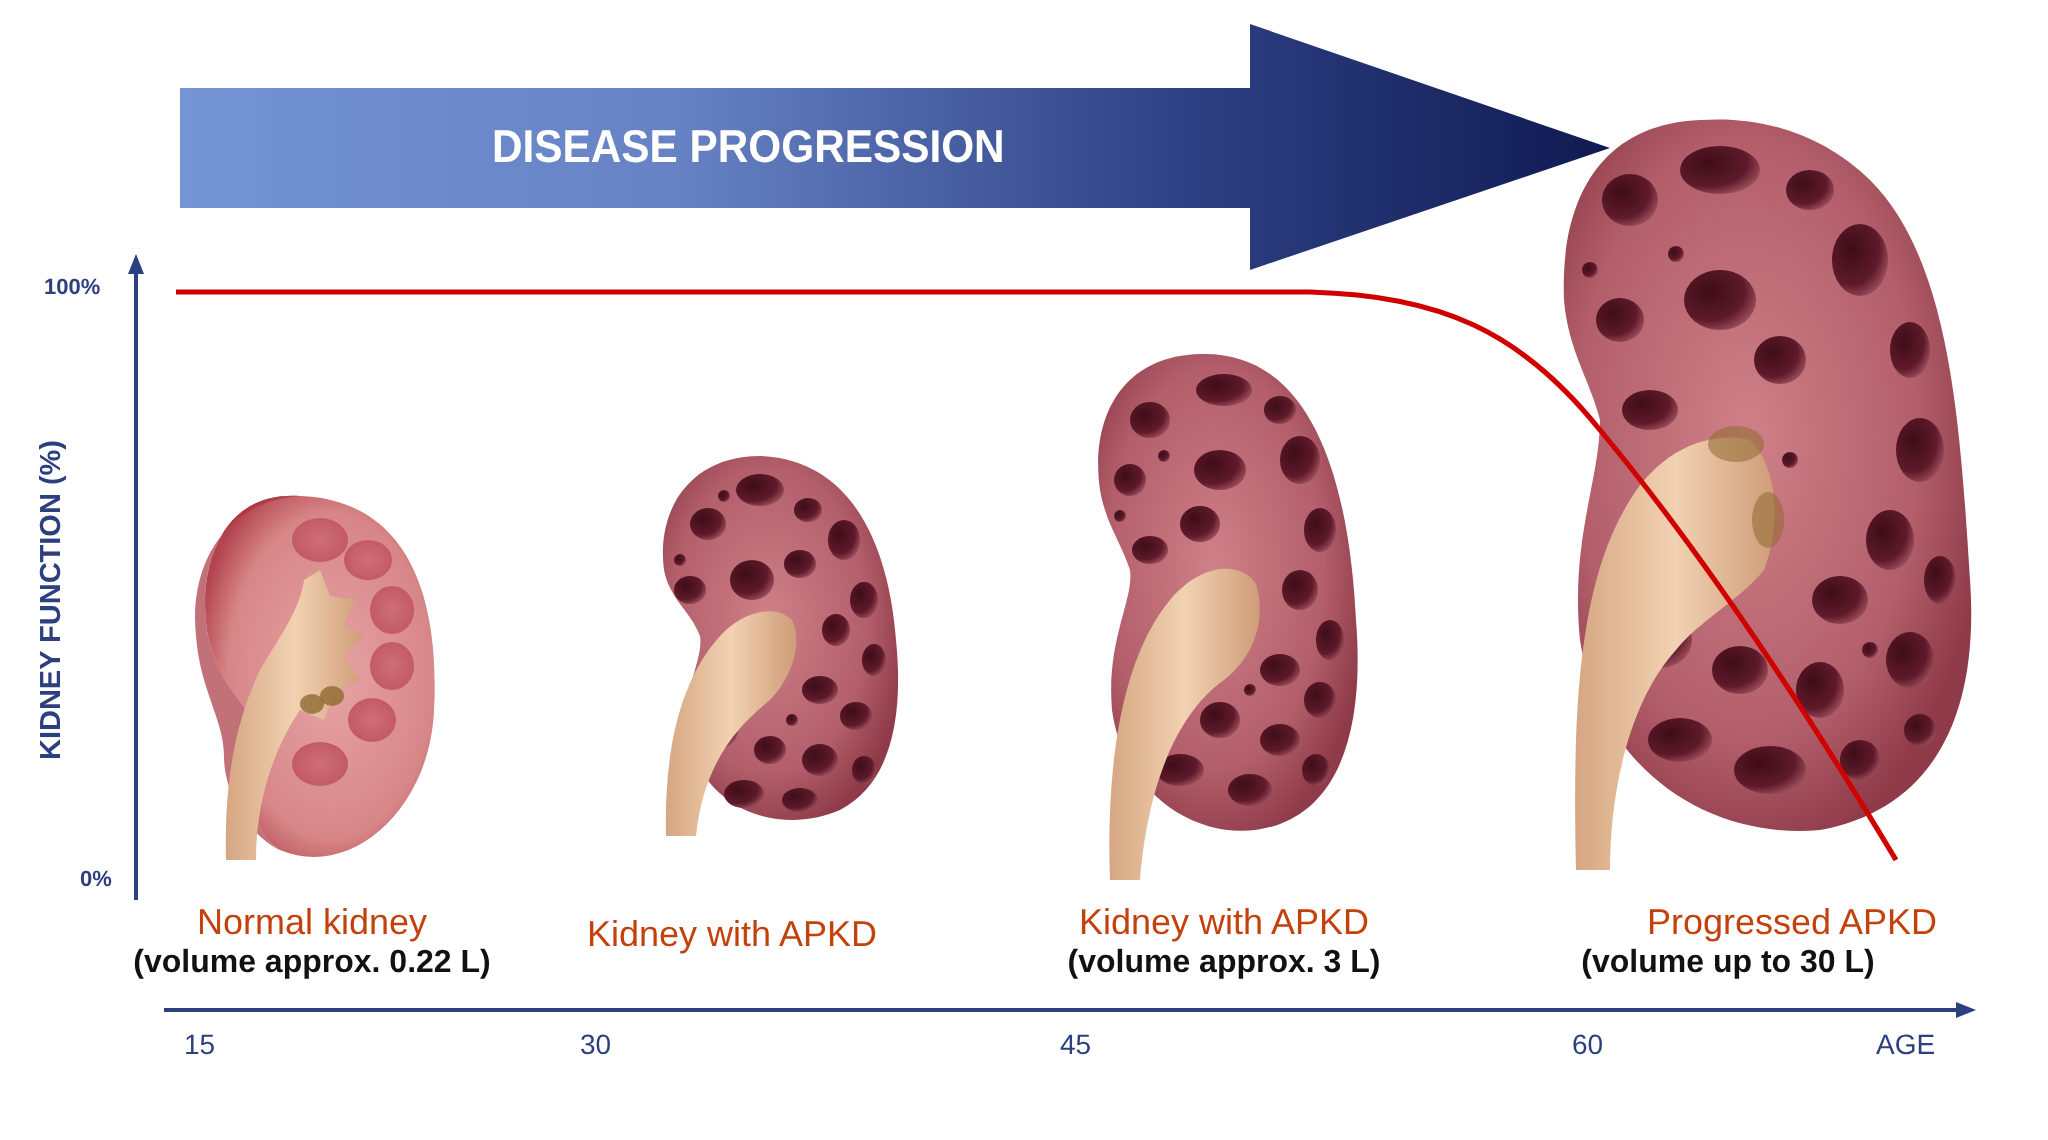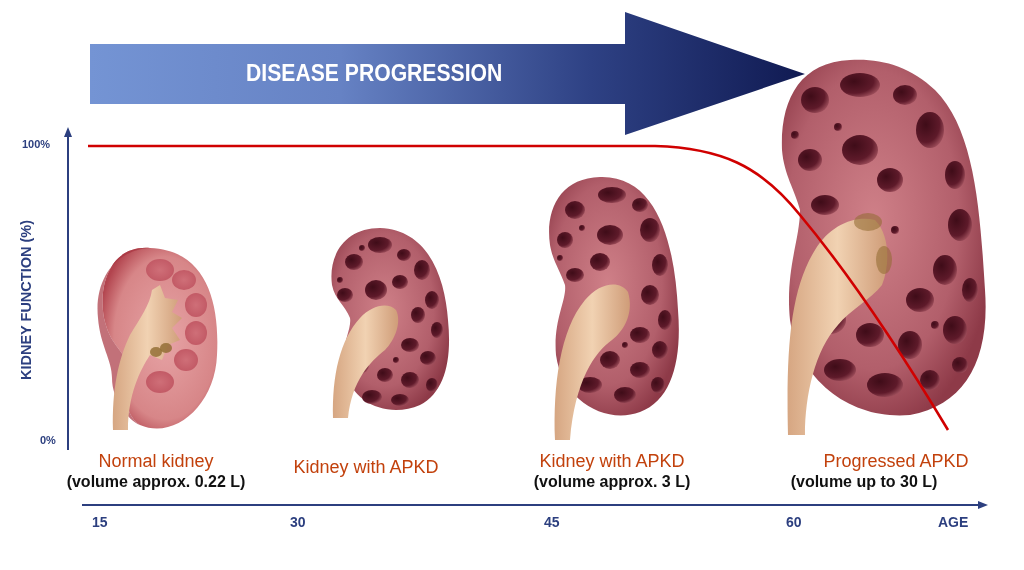--- a/index.html
+++ b/index.html
@@ -1,21 +1,21 @@
 <!DOCTYPE html>
 <html><head>
 <meta charset="utf-8">
 <style>
   html, body { margin:0; padding:0; background:#ffffff; }
   body { width:1024px; height:570px; position:relative; overflow:hidden; font-family:"Liberation Sans", sans-serif; }
   #art { position:absolute; left:0; top:0; width:1024px; height:570px; }
   .arrow-label { position:absolute; left:246px; top:60px; color:#ffffff; font-weight:bold; font-size:23px; letter-spacing:0px; transform:scaleX(0.92); transform-origin:left top; white-space:nowrap; }
   .ylab { position:absolute; font-weight:bold; font-size:11px; color:#2c3f7f; }
   .yaxis-title { position:absolute; left:26px; top:300px; font-weight:bold; font-size:14.5px; color:#2c3f7f; white-space:nowrap; transform:translate(-50%,-50%) rotate(-90deg); }
-  .xtick { position:absolute; top:514px; font-weight:bold; font-size:14px; color:#2c3f7f; }
+  .xtick { position:absolute; top:514px; font-weight:normal; font-size:14px; color:#2c3f7f; }
   .stage-title { position:absolute; font-weight:normal; font-size:18px; color:#c2410c; white-space:nowrap; transform:translateX(-50%); }
   .stage-sub { position:absolute; font-weight:bold; font-size:16px; color:#111; white-space:nowrap; transform:translateX(-50%); }
 </style>
 </head>
 <body>
 
 <svg id="art" viewBox="0 0 1024 570" xmlns="http://www.w3.org/2000/svg">
   <defs>
     <linearGradient id="arrowGrad" x1="90" y1="0" x2="805" y2="0" gradientUnits="userSpaceOnUse">
       <stop offset="0" stop-color="#7494d4"></stop>
@@ -174,21 +174,21 @@
 </svg>
 
 <div class="arrow-label">DISEASE PROGRESSION</div>
 
 <div class="ylab" style="left:22px; top:138px;">100%</div>
 <div class="ylab" style="left:40px; top:434px;">0%</div>
 <div class="yaxis-title">KIDNEY FUNCTION (%)</div>
 
 <div class="xtick" style="left:92px;">15</div>
 <div class="xtick" style="left:290px;">30</div>
-<div class="xtick" style="left:530px;margin-left:14px;">45</div>
+<div class="xtick" style="left:530px;">45</div>
 <div class="xtick" style="left:786px;">60</div>
 <div class="xtick" style="left:938px;text-align:right;">AGE</div>
 
 <div class="stage-title" style="left:156px; top:451px;">Normal kidney</div>
 <div class="stage-sub" style="left:156px; top:473px;">(volume approx. 0.22 L)</div>
 
 <div class="stage-title" style="left:366px; top:457px;">Kidney with APKD</div>
 
 <div class="stage-title" style="left:612px; top:451px;">Kidney with APKD</div>
 <div class="stage-sub" style="left:612px; top:473px;">(volume approx. 3 L)</div>

